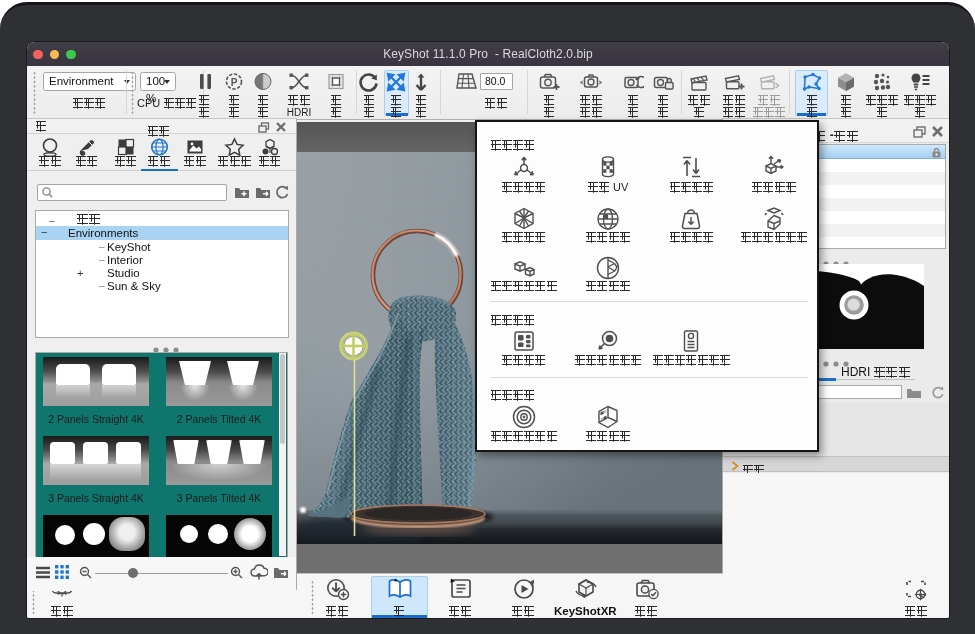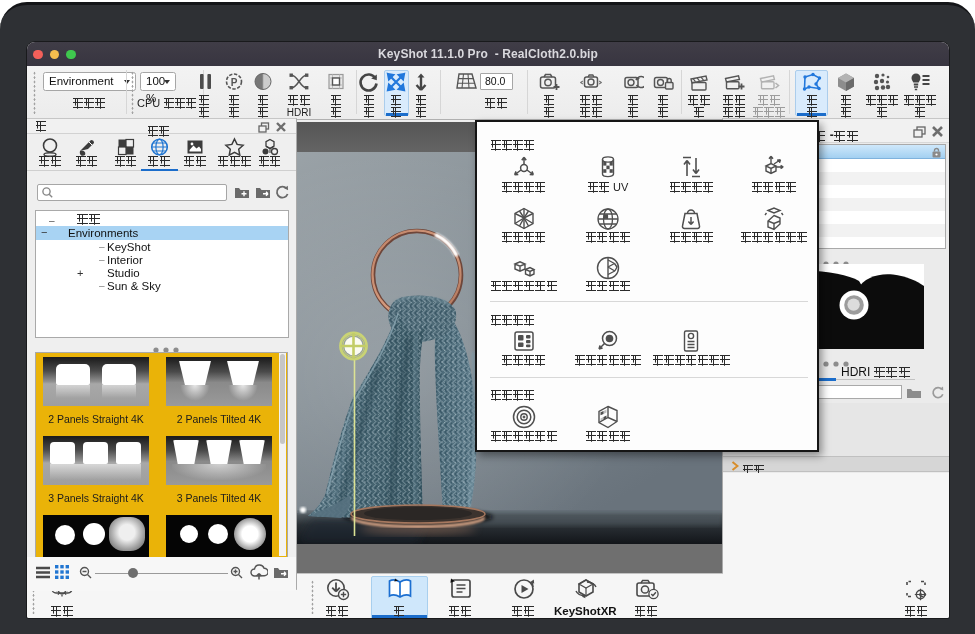--- a/index.html
+++ b/index.html
@@ -11,21 +11,21 @@
  linear-gradient(#2b2b2b,#2b2b2b) 50% 50%/1.2px 100% no-repeat,
  linear-gradient(#2b2b2b,#2b2b2b) 0 0/100% 1.3px no-repeat,
  linear-gradient(#2b2b2b,#2b2b2b) 0 44%/100% 1.3px no-repeat,
  linear-gradient(#2b2b2b,#2b2b2b) 0 100%/100% 1.4px no-repeat,
  linear-gradient(#2b2b2b,#2b2b2b) 20% 20%/1.1px 60% no-repeat}
 .cg{filter:opacity(.42)}
 .lbl{font-size:11px;color:#1c1c1c;text-align:center;line-height:12px;white-space:nowrap}
 
 #titlebar{position:absolute;left:0;top:0;width:100%;height:24px;background:linear-gradient(#403d47,#383540)}
 .tl{position:absolute;top:7.6px;width:9.6px;height:9.6px;border-radius:50%}
-#title{position:absolute;left:0;top:0;width:100%;height:24px;text-align:center;line-height:25px;font-size:12px;font-weight:bold;color:#d9d8dd;letter-spacing:.1px}
+#title{position:absolute;left:0;top:0;width:100%;height:24px;text-align:center;line-height:25px;font-size:12px;font-weight:normal;color:#d9d8dd;letter-spacing:.1px}
 
 #toolbar{position:absolute;left:0;top:24px;width:100%;height:54px;background:linear-gradient(#f3f3f3,#ececec);border-bottom:1px solid #b0b0b0}
 .vsep{position:absolute;top:4px;height:44px;width:1px;background:#d6d6d6}
 .dots{position:absolute;width:3px;background:radial-gradient(circle at 50% 50%,#a2a2a2 0 .9px,rgba(0,0,0,0) 1.1px) 0 0/3px 4.4px}
 .combo{position:absolute;height:19px;background:#fff;border:1px solid #a6a6a6;border-radius:2.5px;font-size:11.5px;color:#111;line-height:17px;padding-left:5px}
 .combo:after{content:"";position:absolute;right:5px;top:7px;border:3.5px solid rgba(0,0,0,0);border-top:4.5px solid #333}
 .ticon{position:absolute;top:5px;width:22px;height:22px}
 .l2{position:absolute;width:70px;margin-left:-35px;text-align:center;font-size:11px;line-height:12px;color:#1c1c1c}
 </style></head><body>
 <div id="stage">
@@ -498,21 +498,21 @@
             <span style="position:absolute;left:71px;top:1px">Sun &amp; Sky</span>
           </div>
  </div>
 
  <div class="ab" style="left:126px;top:220px;width:28px;height:6px"><svg width="28" height="6">
             <circle cx="3" cy="3" r="2.6" fill="#8d8d8d"></circle>
             <circle cx="13" cy="3" r="2.6" fill="#8d8d8d"></circle>
             <circle cx="23" cy="3" r="2.6" fill="#8d8d8d"></circle>
           </svg></div>
 
- <div class="ab" style="left:8px;top:233px;width:253px;height:218px;background:#eab308;border:1px solid #a9a9a9;overflow:hidden">
+ <div class="ab" style="left:8px;top:233px;width:253px;height:218px;background:#0f766e;border:1px solid #a9a9a9;overflow:hidden">
   <div class="ab" style="right:1px;top:0;width:7px;height:203px;background:#f3f3f3">
             <div class="ab" style="left:1px;top:1px;width:5px;height:90px;background:#c6c6c6;border-radius:3px"></div>
           </div>
 
   <div class="ab" style="left:7px;top:4px;width:106px;height:49px;background:linear-gradient(#1d1d1d 2%,#4a4a4a 28%,#909090 50%,#a8a8a8 55%,#9e9e9e)">
    <div class="ab" style="left:13px;top:7px;width:34px;height:21px;background:#fff;border-radius:5px 5px 2px 2px"></div>
    <div class="ab" style="left:59px;top:7px;width:34px;height:21px;background:#fff;border-radius:5px 5px 2px 2px"></div>
    <div class="ab" style="left:13px;top:28px;width:34px;height:13px;background:linear-gradient(rgba(255,255,255,.5),rgba(255,255,255,0))"></div>
    <div class="ab" style="left:59px;top:28px;width:34px;height:13px;background:linear-gradient(rgba(255,255,255,.5),rgba(255,255,255,0))"></div>
   </div>

